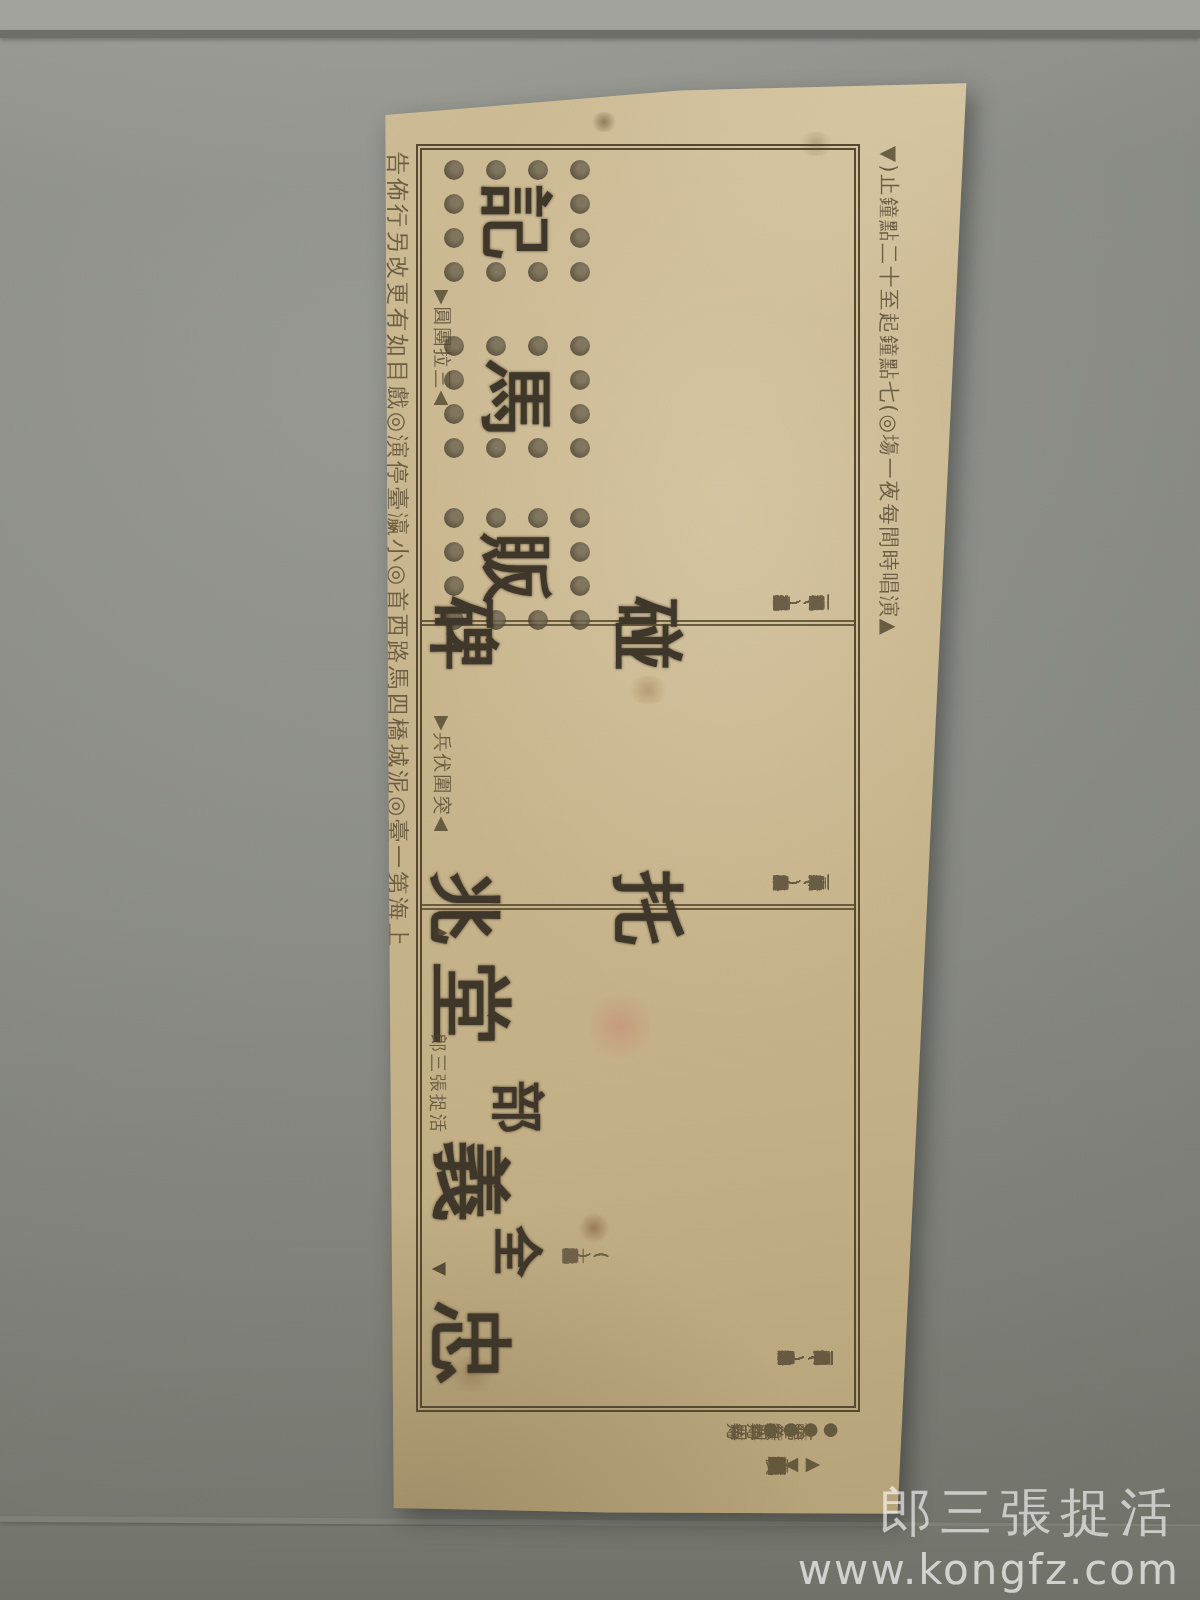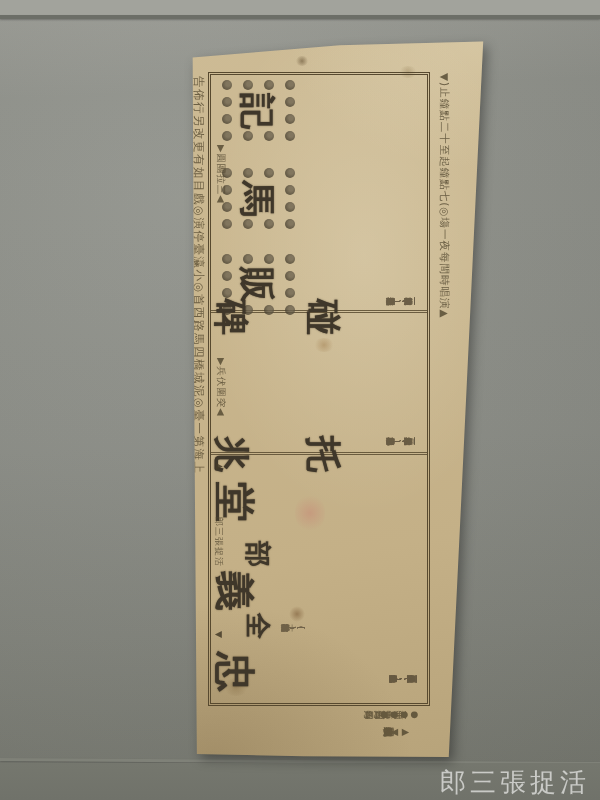--- a/index.html
+++ b/index.html
@@ -216,14 +216,15 @@
 
         <div class="vcol" id="price-col">●頭等一元●二等六角●三等四角●四等二角</div>
         <div class="vcol" id="notice-col">▲本臺第二百十次夜戲準七點鐘開鑼▼</div>
         <div class="footer">告佈行另改更有如目戲◎演停臺瀛小◎首西路馬四橋城泥◎臺一第海上</div>
       </div>
     </div>
   </div>
 
   <div class="wm">
     <div class="cn">郎三張捉活</div>
+    <div class="en">www.kongfz.com</div>
   </div>
 </div>
 
 </body></html>

